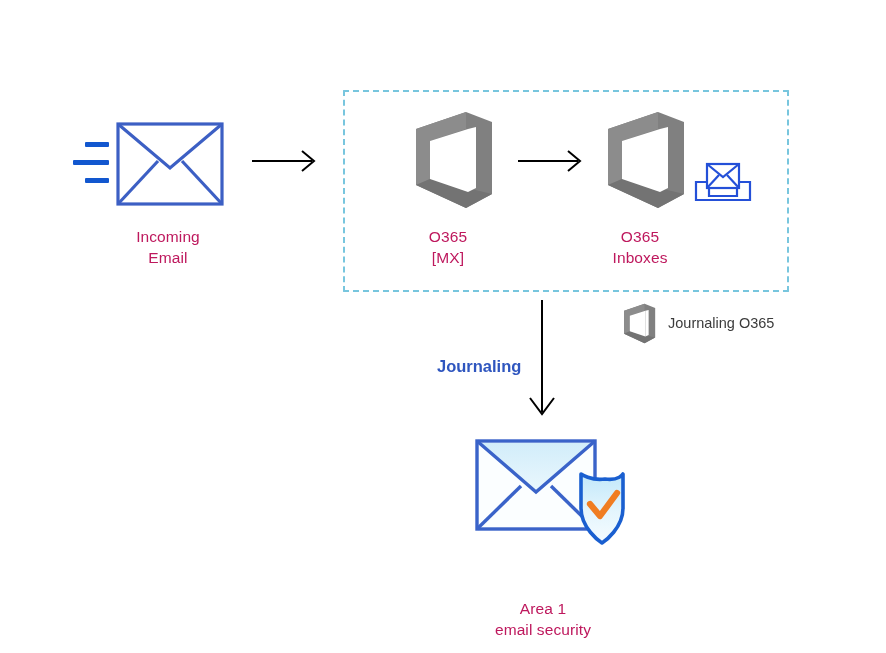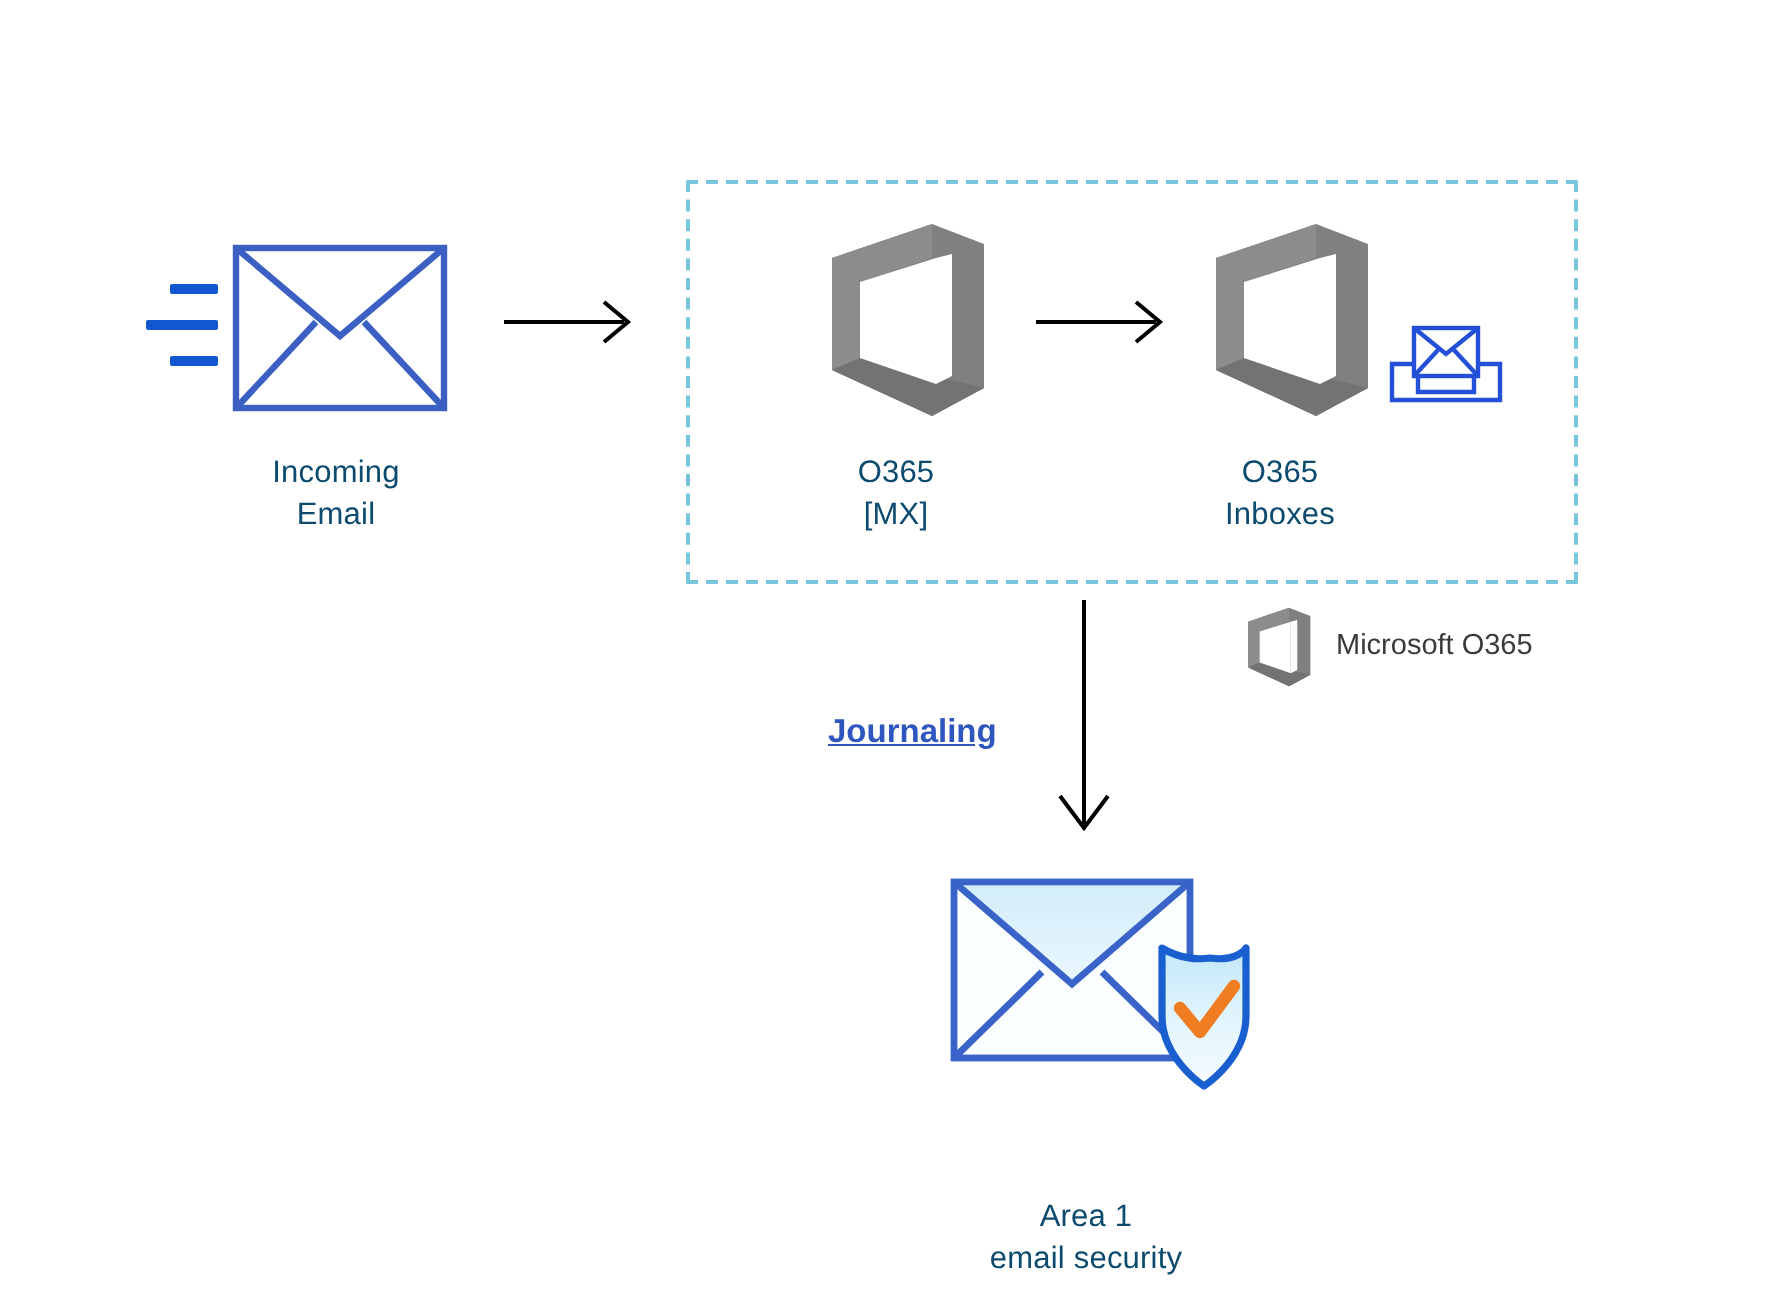--- a/index.html
+++ b/index.html
@@ -17,21 +17,21 @@
     width: 886px;
     height: 653px;
     background: #ffffff;
     overflow: hidden;
   }
 
   
   .node-label {
     position: absolute;
     text-align: center;
-    color: #0c4a6e;
+    color: #be185d;
     font-size: 15.5px;
     line-height: 21px;
     font-family: "Liberation Sans", sans-serif;
     white-space: pre-line;
     letter-spacing: 0.1px;
   }
   .legend-label {
     position: absolute;
     color: #3b3b3b;
     font-size: 14.5px;
@@ -139,29 +139,29 @@
 
   <div class="svg-holder" style="left:620px; top:303px;">
     <svg width="36" height="41" viewBox="0 0 88 100" aria-hidden="true">
       <path d="M60 2 L10 19 L10 75 L60 98 L86 84 L86 12 Z" fill="#808080"></path>
       <path d="M60 2 L10 19 L10 75 L24 69 L24 31 L60 19 Z" fill="#8c8c8c"></path>
       <path d="M10 75 L60 98 L86 84 L24 69 Z" fill="#737373"></path>
       <path d="M24 31 L62 19 L62 82 L24 69 Z" fill="#ffffff"></path>
       <path d="M62 19 L62 82 L70 78 L70 17 Z" fill="#ffffff"></path>
     </svg>
   </div>
-  <div class="legend-label" style="left:668px; top:314px;">Microsoft O365</div>
+  <div class="legend-label" style="left:668px; top:314px;">Journaling O365</div>
 
   <div class="svg-holder" style="left:526px; top:300px;">
     <svg width="32" height="120" viewBox="0 0 32 120" aria-hidden="true">
       <line x1="16" y1="0" x2="16" y2="112" stroke="#000000" stroke-width="2"></line>
       <path d="M4 98 L16 114 L28 98" fill="none" stroke="#000000" stroke-width="2" stroke-linecap="butt" stroke-linejoin="miter"></path>
     </svg>
   </div>
-  <div class="journal-label" style="left:414px; top:356px;text-decoration:underline;">Journaling</div>
+  <div class="journal-label" style="left:437px; top:356px;">Journaling</div>
 
   <div class="svg-holder" style="left:474px; top:438px;">
     <svg width="152" height="110" viewBox="0 0 152 110" aria-hidden="true">
       <defs>
         <linearGradient id="flapGrad" x1="0" y1="0" x2="0" y2="1">
           <stop offset="0%" stop-color="#d2edfa"></stop>
           <stop offset="100%" stop-color="#eaf7fd"></stop>
         </linearGradient>
         <linearGradient id="shieldGrad" x1="0" y1="0" x2="0" y2="1">
           <stop offset="0%" stop-color="#c2e8fa"></stop>

